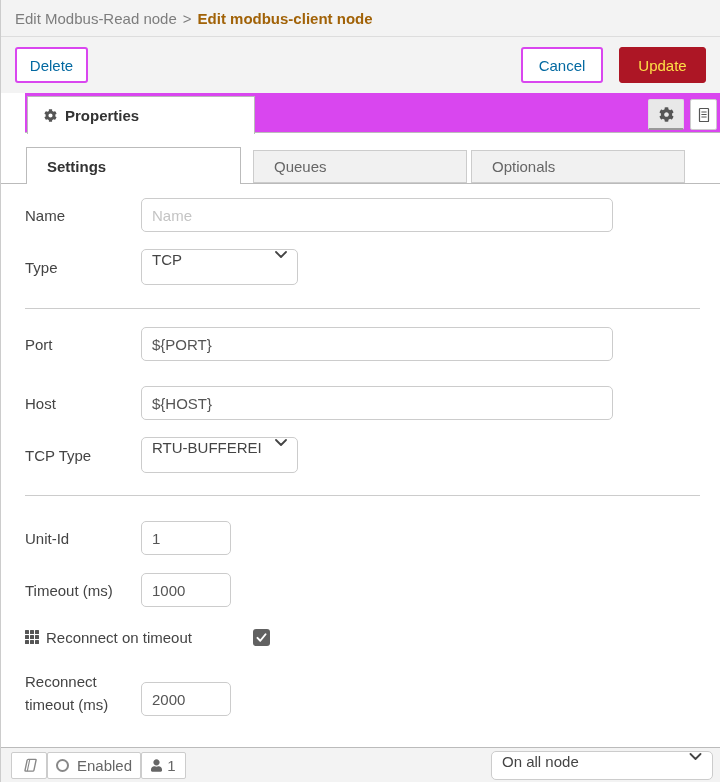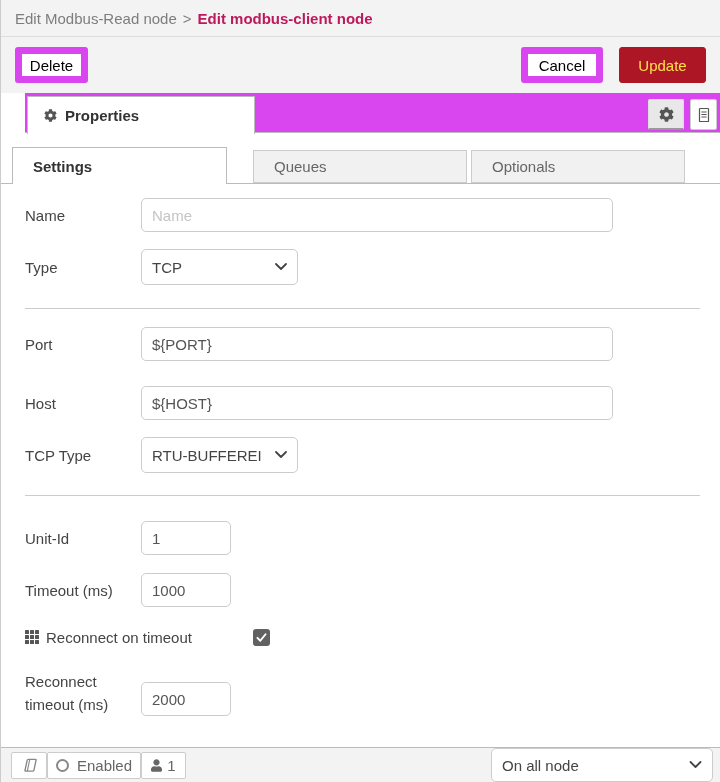--- a/index.html
+++ b/index.html
@@ -7,27 +7,27 @@
   body { font-family:"Liberation Sans", sans-serif; color:#444; font-size:15px; }
 
   .tray { position:relative; width:720px; height:782px; background:#fff;
           border-left:1px solid #ccc; overflow:hidden; }
 
   
   .tray-header { height:37px; background:#f3f3f3; border-bottom:1px solid #ddd;
                  display:flex; align-items:center; padding-left:14px; }
   .crumb-parent, .crumb-sep { color:#7d7d7d; }
   .crumb-sep { margin:0 6px; }
-  .crumb-current { color:#be185d; font-weight:bold; }
+  .crumb-current { color:#a16207; font-weight:bold; }
 
   
   .toolbar { height:56px; background:#f3f3f3; display:flex; align-items:center;
              padding:0 14px; }
-  .btn { height:36px; background:#fff; border:7px solid #d946ef; border-radius:3px;
-         font-family:inherit; font-size:15px; color:#000000; cursor:pointer; }
+  .btn { height:36px; background:#fff; border:2px solid #d946ef; border-radius:3px;
+         font-family:inherit; font-size:15px; color:#0369a1; cursor:pointer; }
   .btn-delete { width:73px; }
   .btn-cancel { width:82px; margin-left:auto; }
   .btn-update { width:87px; margin-left:16px; background:#AD1625;
                 border:1px solid #AD1625; color:#fde047; }
 
   
   .tabrow1 { position:relative; height:40px; background:#d946ef;
              border-bottom:1px solid #bbb;margin-left:24px; }
   .prop-tab { position:absolute; left:2px; top:3px; width:228px; height:38px;
               background:#fff; border:1px solid #bbb; border-bottom:none;
@@ -43,38 +43,38 @@
 
   
   .subtabs { position:relative; height:51px; border-bottom:1px solid #bbb; }
   .subtab { position:absolute; display:flex; align-items:center;
             padding-left:20px; cursor:pointer; }
   .subtab.inactive { bottom:0; height:33px; width:214px; background:#f1f1f1;
                      border:1px solid #ccc; color:#666; }
   .subtab.active { bottom:-1px; height:37px; width:215px; background:#fff;
                    border:1px solid #bbb; border-bottom:none; color:#333;
                    font-weight:bold; z-index:2; }
-  .subtab-settings  { left:11px; }
+  .subtab-settings  { left:25px; }
   .subtab-queues    { left:252px; }
   .subtab-optionals { left:470px; }
 
   
   .form { background:#fff; }
   .row { display:flex; align-items:center; padding-left:24px; }
   .row .lbl { width:116px; color:#444; flex-shrink:0; }
   .txt { height:34px; border:1px solid #ccc; border-radius:5px; padding:0 10px;
          font-family:inherit; font-size:15px; color:#555; background:#fff;
          outline:none; }
   .txt::placeholder { color:#c4c4c4; }
   .txt-wide { width:472px; }
   .txt-small { width:90px; }
 
   .fake-select { height:36px; border:1px solid #ccc; border-radius:5px;
-                 background:#fff; display:flex; align-items:center;
-                 padding:16px 10px; cursor:pointer; color:#444; }
+                 background:#fff; display:flex; align-items:flex-start;
+                 padding:1px 10px; cursor:pointer; color:#444; }
   .fake-select .sel-text { flex:1; white-space:nowrap; overflow:hidden; }
   .sel-157 { width:157px; }
 
   .row-name { margin-top:14px; }
   .row-type { margin-top:17px; }
   .hr1 { border:none; border-top:1px solid #ccc; margin:23px 20px 0 24px; }
   .row-host { margin-top:25px; }
   .row-port { margin-top:18px; }
   .row-tcptype { margin-top:17px; }
   .hr2 { border:none; border-top:1px solid #ccc; margin:22px 20px 0 24px; }

